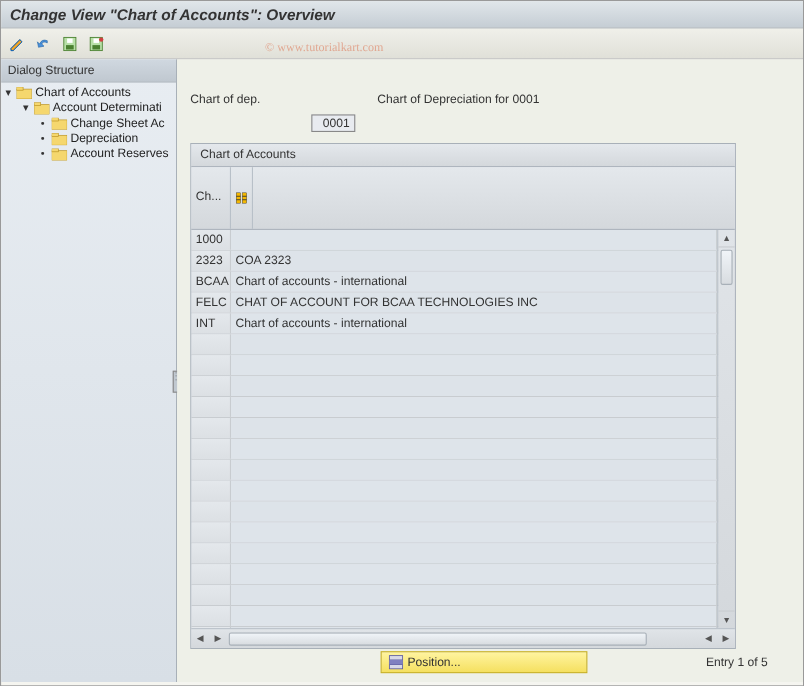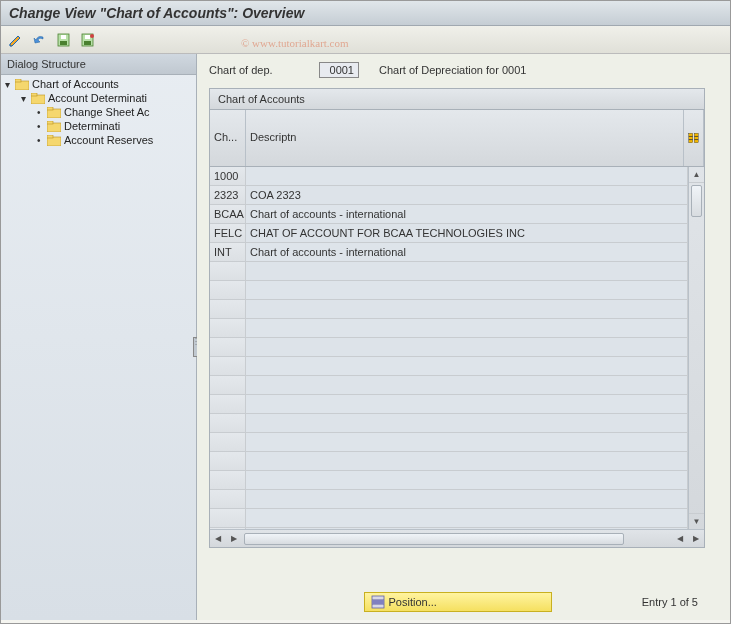--- a/index.html
+++ b/index.html
@@ -5,40 +5,40 @@
 * { box-sizing: border-box; margin: 0; padding: 0; font-family: Arial, sans-serif; }
 body { background: #f5f5f0; width: 731px; height: 624px; overflow: hidden; border: 1px solid #999; position: relative; }
 
 .title-bar { background: linear-gradient(#e0e6ea, #c5cdd4); padding: 4px 8px; font-size: 14px; font-weight: bold; font-style: italic; color: #333; border-bottom: 1px solid #a0a8b0; }
 
 .toolbar { background: linear-gradient(#f0f0ea, #e0e0d8); padding: 3px 6px; border-bottom: 1px solid #bbb; display: flex; gap: 6px; align-items: center; height: 28px; }
 .toolbar .tbtn { width: 18px; height: 18px; display: flex; align-items: center; justify-content: center; cursor: pointer; }
 .tbtn svg { width: 16px; height: 16px; }
 
 .main { display: flex; height: calc(100% - 56px); }
-.side { width: 196px; background: linear-gradient(#e8edf2, #d8dfe6); border-right: 1px solid #a8b0b8; position: relative; }
+.side { width: 160px; background: linear-gradient(#e8edf2, #d8dfe6); border-right: 1px solid #a8b0b8; position: relative; }
 .side-header { font-size: 11px; color: #333; padding: 4px 6px; background: linear-gradient(#d0d8e0, #c0c8d0); border-bottom: 1px solid #a8b0b8; }
 .tree { font-size: 11px; padding: 2px 0; }
 .tree-item { display: flex; align-items: center; padding: 1px 4px; cursor: pointer; white-space: nowrap; overflow: hidden; }
 .tree-item.l0 { padding-left: 4px; }
 .tree-item.l1 { padding-left: 20px; }
 .tree-item.l2 { padding-left: 36px; }
 .tree-toggle { width: 10px; font-size: 10px; color: #333; }
 .folder-icon { width: 14px; height: 11px; margin-right: 3px; display: inline-block; }
 .folder-icon.open svg rect.body { fill: #f5d76e; }
 .folder-icon.closed svg rect.body { fill: #f5d76e; }
 .tree-label { font-size: 11px; color: #222; }
 
 .splitter { position: absolute; right: -3px; top: 50%; width: 6px; height: 20px; background: #c0c8d0; border: 1px solid #888; cursor: col-resize; }
 .splitter-dots { font-size: 3px; line-height: 3px; text-align: center; color: #555; }
 
 .content { flex: 1; background: #eef0e8; padding: 8px 12px; position: relative; overflow: hidden; }
 .field-row { display: flex; align-items: center; gap: 20px; margin-bottom: 10px; font-size: 11px; }
 .field-label { color: #333; width: 90px; }
-.field-input { border: 1px solid #888; background: #e8ebf0; padding: 1px 4px; font-size: 11px; width: 40px; text-align: right; color: #333; }
+.field-input { border: 1px solid #888; background: #e8ebf0; padding: 1px 4px; font-size: 11px; width: 40px; text-align: right; color: #333; margin-top: 42px; }
 .field-desc { color: #333; }
 
 .table-wrap { border: 1px solid #a8b0b8; background: #e8ebf0; width: 496px; height: 460px; display: flex; flex-direction: column; }
 .table-title { background: linear-gradient(#e4e8ec, #d4d8dc); padding: 4px 8px; font-size: 11px; color: #333; border-bottom: 1px solid #a8b0b8; }
 .table-header { display: flex; background: linear-gradient(#e4e8ec, #d4d8dc); border-bottom: 1px solid #a8b0b8; font-size: 11px; color: #333; }
 .th { padding: 21px 4px; border-right: 1px solid #b8c0c8; }
 .th.code { width: 36px; }
 .th.desc { flex: 1; }
 .th.tools { width: 20px; display: flex; align-items: center; justify-content: center; }
 .config-icon { width: 14px; height: 14px; }
@@ -135,21 +135,21 @@
               <rect x="0" y="0" width="6" height="3" fill="#f5d76e" stroke="#b89020" stroke-width="0.6"></rect>
             </svg></span>
           <span class="tree-label">Change Sheet Ac</span>
         </div>
         <div class="tree-item l2">
           <span class="tree-toggle">•</span>
           <span class="folder-icon closed"><svg viewBox="0 0 14 11">
               <rect class="body" x="0" y="2" width="14" height="9" fill="#f5d76e" stroke="#b89020" stroke-width="0.6"></rect>
               <rect x="0" y="0" width="6" height="3" fill="#f5d76e" stroke="#b89020" stroke-width="0.6"></rect>
             </svg></span>
-          <span class="tree-label">Determinati</span>
+          <span class="tree-label">Depreciation</span>
         </div>
         <div class="tree-item l2">
           <span class="tree-toggle">•</span>
           <span class="folder-icon closed"><svg viewBox="0 0 14 11">
               <rect class="body" x="0" y="2" width="14" height="9" fill="#f5d76e" stroke="#b89020" stroke-width="0.6"></rect>
               <rect x="0" y="0" width="6" height="3" fill="#f5d76e" stroke="#b89020" stroke-width="0.6"></rect>
             </svg></span>
           <span class="tree-label">Account Reserves</span>
         </div>
       </div>
@@ -162,21 +162,20 @@
     <div class="field-row">
       <span class="field-label">Chart of dep.</span>
       <input class="field-input" value="0001" style="">
       <span class="field-desc">Chart of Depreciation for 0001</span>
     </div>
 
     <div class="table-wrap">
       <div class="table-title">Chart of Accounts</div>
       <div class="table-header">
         <div class="th code">Ch...</div>
-        <div class="th desc">Descriptn</div>
         <div class="th tools">
           <svg class="config-icon" viewBox="0 0 14 14">
               <rect x="1" y="1" width="5" height="12"></rect>
               <rect x="8" y="1" width="5" height="12"></rect>
               <line x1="1" y1="5" x2="6" y2="5"></line>
               <line x1="1" y1="9" x2="6" y2="9"></line>
               <line x1="8" y1="5" x2="13" y2="5"></line>
               <line x1="8" y1="9" x2="13" y2="9"></line>
             </svg>
         </div>

